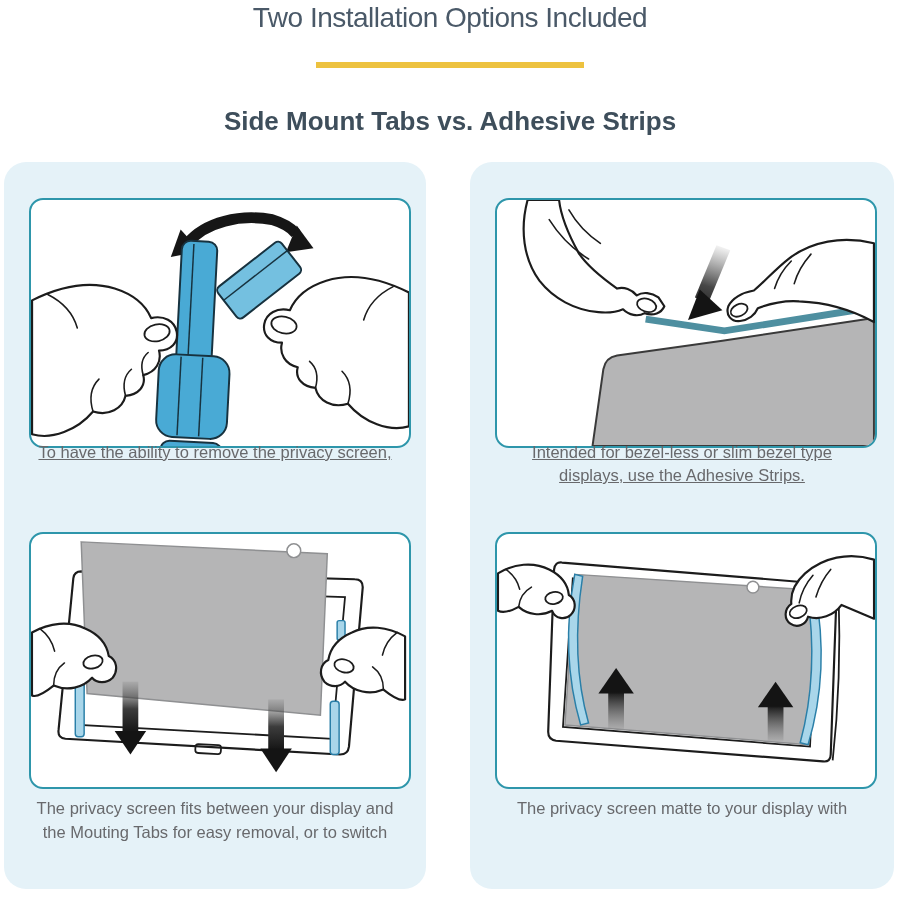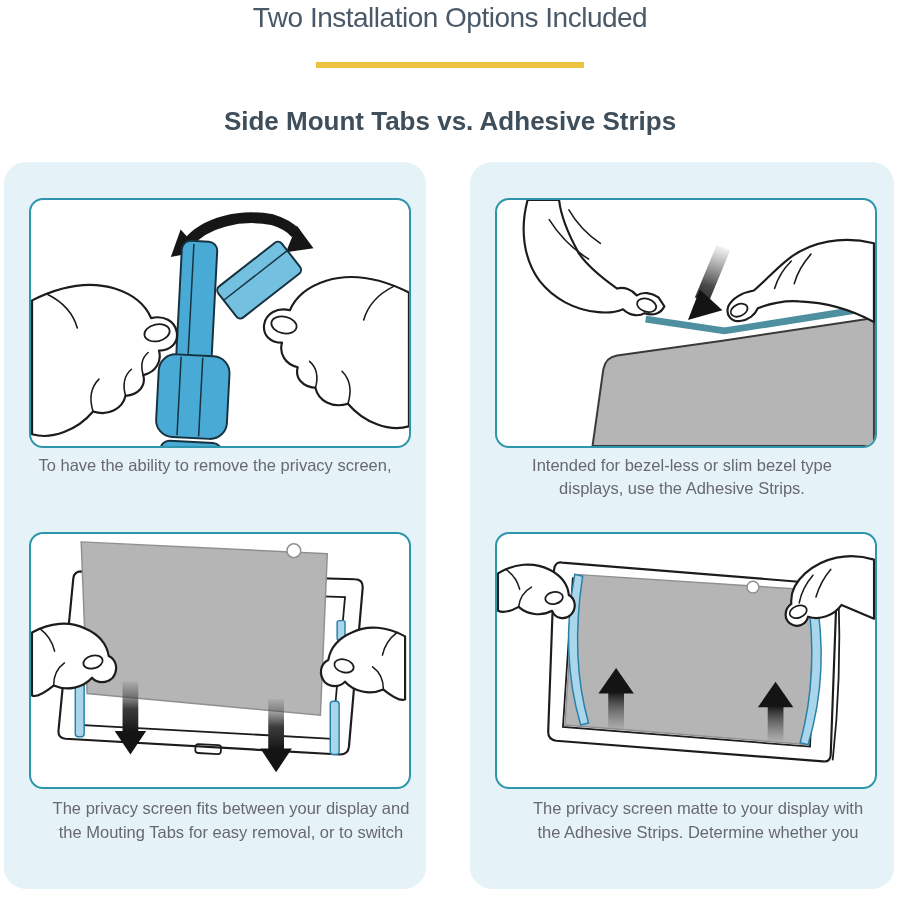--- a/index.html
+++ b/index.html
@@ -13,22 +13,22 @@
   .card{position:absolute;top:162px;height:727px;background:var(--card_bg);border-radius:22px;}
   .card-left{left:4px;width:422px;}
   .card-right{left:470px;width:424px;}
   .panel{position:absolute;left:25px;width:382px;background:#fff;
          border:2px solid var(--panel_border);border-radius:14px;overflow:hidden;box-sizing:border-box;}
   .panel-top{top:36px;height:250px;}
   .panel-bottom{top:370px;height:257px;}
   .panel svg{display:block;width:100%;height:100%;}
   .caption{position:absolute;left:0;width:100%;text-align:center;color:var(--caption);
            font-size:16.5px;line-height:23px;font-weight:400;}
-  .caption-top{top:292px;}
-  .caption-bottom{top:634px;line-height:24px;padding-left:16px;}
+  .caption-top{top:279px;text-decoration:underline;}
+  .caption-bottom{top:634px;line-height:24px;}
   .caption div{white-space:nowrap;}
   
   svg .hand{fill:#fff;stroke:var(--ink);stroke-width:2.2;stroke-linejoin:round;stroke-linecap:round;}
   svg .crease{fill:none;stroke:var(--ink);stroke-width:1.6;stroke-linecap:round;}
   svg .nail{fill:#fff;stroke:var(--ink);stroke-width:1.8;}
   svg .tab{fill:var(--tab_blue);stroke:#17323f;stroke-width:2;}
   svg .tab-light{fill:var(--tab_blue_light);stroke:#17323f;stroke-width:2;}
   svg .tab-pale{fill:var(--tab_blue_pale);stroke:#2a7fa8;stroke-width:1.5;}
   svg .tabline{stroke:#17323f;stroke-width:1.5;fill:none;}
   svg .sheet{fill:var(--screen_gray);stroke:#8f9092;stroke-width:1.5;}
@@ -245,17 +245,16 @@
           <path class="hand" d="M 382,26 C 356,18 330,24 312,40 C 302,49 297,60 298,71 C 291,76 290,86 297,91 C 304,96 313,92 315,84 C 327,88 341,83 349,72 L 382,86 Z"></path>
           <ellipse class="nail" cx="305" cy="79" rx="9" ry="6" transform="rotate(-20 305 79)"></ellipse>
           <path class="crease" d="M 320,42 C 313,50 308,60 306,70"></path>
           <path class="crease" d="M 338,36 C 331,44 326,54 323,64"></path>
         </g>
       </svg>
     </div>
 
     <div class="caption caption-bottom">
       <div>The privacy screen matte to your display with</div>
-      <div>the Adhesive Strips. Determine whether you</div>
     </div>
   </section>
 
 </div>
 
 </body></html>

